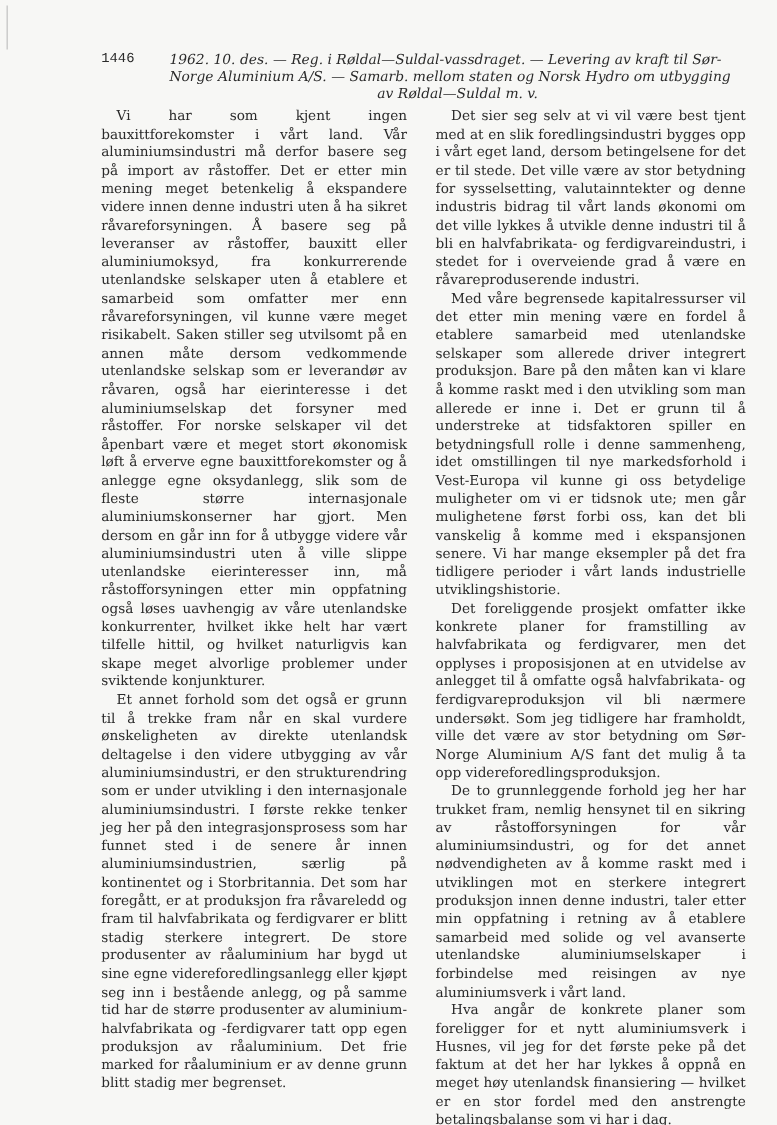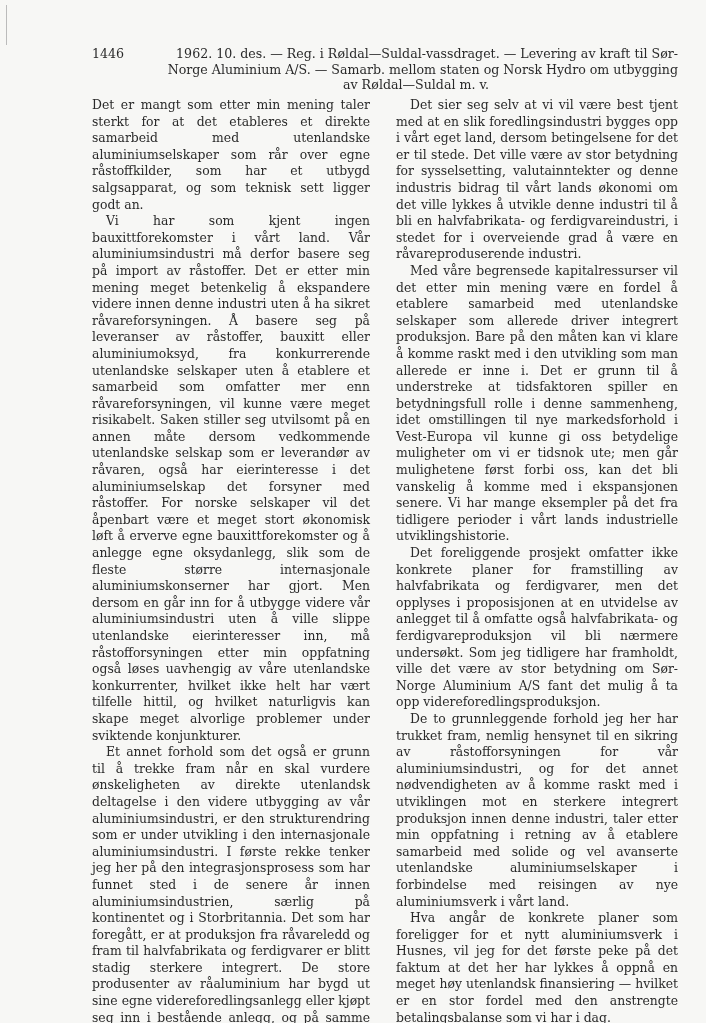--- a/index.html
+++ b/index.html
@@ -3,42 +3,41 @@
 <meta charset="utf-8">
 <style>
   html, body { margin: 0; padding: 0; }
   body {
     width: 706px; height: 1023px; background: #f7f7f5; position: relative;
     overflow: hidden; color: #2a2a2a;
     font-family: "DejaVu Serif", "Liberation Serif", serif;
   }
   .page-edge { position: absolute; left: 6px; top: 5px; width: 1px; height: 40px; background: #bbb; }
   .header { position: absolute; top: 46px; left: 92px; width: 586px; font-size: 12.6px; line-height: 15.5px; }
-  .page-number { position: absolute; left: 0; top: 0; }
-  .header-title { margin-left: 62px; text-align: right; text-align-last: center; }
+  .page-number { position: absolute; left: 0; top: 0; font-family: Liberation Mono, monospace; }
+  .header-title { margin-left: 62px; text-align: left; text-align-last: center; font-style: italic; }
   .columns { position: absolute; top: 97px; left: 92px; width: 586px; }
   .col { position: absolute; top: 0; font-size: 12.4px; line-height: 16.6px; text-align: justify; }
   .col-left { left: 0; width: 278px; }
   .col-right { left: 304px; width: 282px; }
   .col p { margin: 0; text-indent: 14px; hyphens: manual; }
   .col p.noindent { text-indent: 0; }
 </style>
 </head>
 <body>
 
 <div class="page-edge"></div>
 
 <div class="header">
   <span class="page-number">1446</span>
   <div class="header-title">1962. 10. des. — Reg. i Røldal—Suldal-vassdraget. — Levering av kraft til Sør-Norge Aluminium A/S. — Samarb. mellom staten og Norsk Hydro om utbygging av Røldal—Suldal m. v.</div>
 </div>
 
 <div class="columns">
   <div class="col col-left">
-    <p class="noindent">Det er mangt som etter min mening taler sterkt for at det etableres et direkte samarbeid med utenlandske aluminiumselskaper som rår over egne råstoffkilder, som har et utbygd salgsapparat, og som teknisk sett ligger godt an.</p>
     <p>Vi har som kjent ingen bauxittforekomster i vårt land. Vår aluminiumsindustri må derfor basere seg på import av råstoffer. Det er etter min mening meget betenkelig å ekspandere videre innen denne industri uten å ha sikret råvareforsyningen. Å basere seg på leveranser av råstoffer, bauxitt eller aluminiumoksyd, fra konkurrerende utenlandske selskaper uten å etablere et samarbeid som omfatter mer enn råvareforsyningen, vil kunne være meget risikabelt. Saken stiller seg utvilsomt på en annen måte dersom vedkommende utenlandske selskap som er leverandør av råvaren, også har eierinteresse i det aluminiumselskap det forsyner med råstoffer. For norske selskaper vil det åpenbart være et meget stort økonomisk løft å erverve egne bauxittforekomster og å anlegge egne oksydanlegg, slik som de fleste større internasjonale aluminiumskonserner har gjort. Men dersom en går inn for å utbygge videre vår aluminiumsindustri uten å ville slippe utenlandske eierinteresser inn, må råstofforsyningen etter min oppfatning også løses uavhengig av våre utenlandske konkurrenter, hvilket ikke helt har vært tilfelle hittil, og hvilket naturligvis kan skape meget alvorlige problemer under sviktende konjunkturer.</p>
     <p>Et annet forhold som det også er grunn til å trekke fram når en skal vurdere ønskeligheten av direkte utenlandsk deltagelse i den videre utbygging av vår aluminiumsindustri, er den strukturendring som er under utvikling i den internasjonale aluminiumsindustri. I første rekke tenker jeg her på den integrasjonsprosess som har funnet sted i de senere år innen aluminiumsindustrien, særlig på kontinentet og i Storbritannia. Det som har foregått, er at produksjon fra råvareledd og fram til halvfabrikata og ferdigvarer er blitt stadig sterkere integrert. De store produsenter av råaluminium har bygd ut sine egne videreforedlingsanlegg eller kjøpt seg inn i bestående anlegg, og på samme tid har de større produsenter av aluminium-halvfabrikata og -ferdigvarer tatt opp egen produksjon av råaluminium. Det frie marked for råaluminium er av denne grunn blitt stadig mer begrenset.</p>
 
   </div>
   <div class="col col-right">
     <p>Det sier seg selv at vi vil være best tjent med at en slik foredlingsindustri bygges opp i vårt eget land, dersom betingelsene for det er til stede. Det ville være av stor betydning for sysselsetting, valutainntekter og denne industris bidrag til vårt lands økonomi om det ville lykkes å utvikle denne industri til å bli en halvfabrikata- og ferdigvareindustri, i stedet for i overveiende grad å være en råvareproduserende industri.</p>
     <p>Med våre begrensede kapitalressurser vil det etter min mening være en fordel å etablere samarbeid med utenlandske selskaper som allerede driver integrert produksjon. Bare på den måten kan vi klare å komme raskt med i den utvikling som man allerede er inne i. Det er grunn til å understreke at tidsfaktoren spiller en betydningsfull rolle i denne sammenheng, idet omstillingen til nye markedsforhold i Vest-Europa vil kunne gi oss betydelige muligheter om vi er tidsnok ute; men går mulighetene først forbi oss, kan det bli vanskelig å komme med i ekspansjonen senere. Vi har mange eksempler på det fra tidligere perioder i vårt lands industrielle utviklingshistorie.</p>
     <p>Det foreliggende prosjekt omfatter ikke konkrete planer for framstilling av halvfabrikata og ferdigvarer, men det opplyses i proposisjonen at en utvidelse av anlegget til å omfatte også halvfabrikata- og ferdigvareproduksjon vil bli nærmere undersøkt. Som jeg tidligere har framholdt, ville det være av stor betydning om Sør-Norge Aluminium A/S fant det mulig å ta opp videreforedlingsproduksjon.</p>
     <p>De to grunnleggende forhold jeg her har trukket fram, nemlig hensynet til en sikring av råstofforsyningen for vår aluminiumsindustri, og for det annet nødvendigheten av å komme raskt med i utviklingen mot en sterkere integrert produksjon innen denne industri, taler etter min oppfatning i retning av å etablere samarbeid med solide og vel avanserte utenlandske aluminiumselskaper i forbindelse med reisingen av nye aluminiumsverk i vårt land.</p>
     <p>Hva angår de konkrete planer som foreligger for et nytt aluminiumsverk i Husnes, vil jeg for det første peke på det faktum at det her har lykkes å oppnå en meget høy utenlandsk finansiering — hvilket er en stor fordel med den anstrengte betalingsbalanse som vi har i dag.</p>

